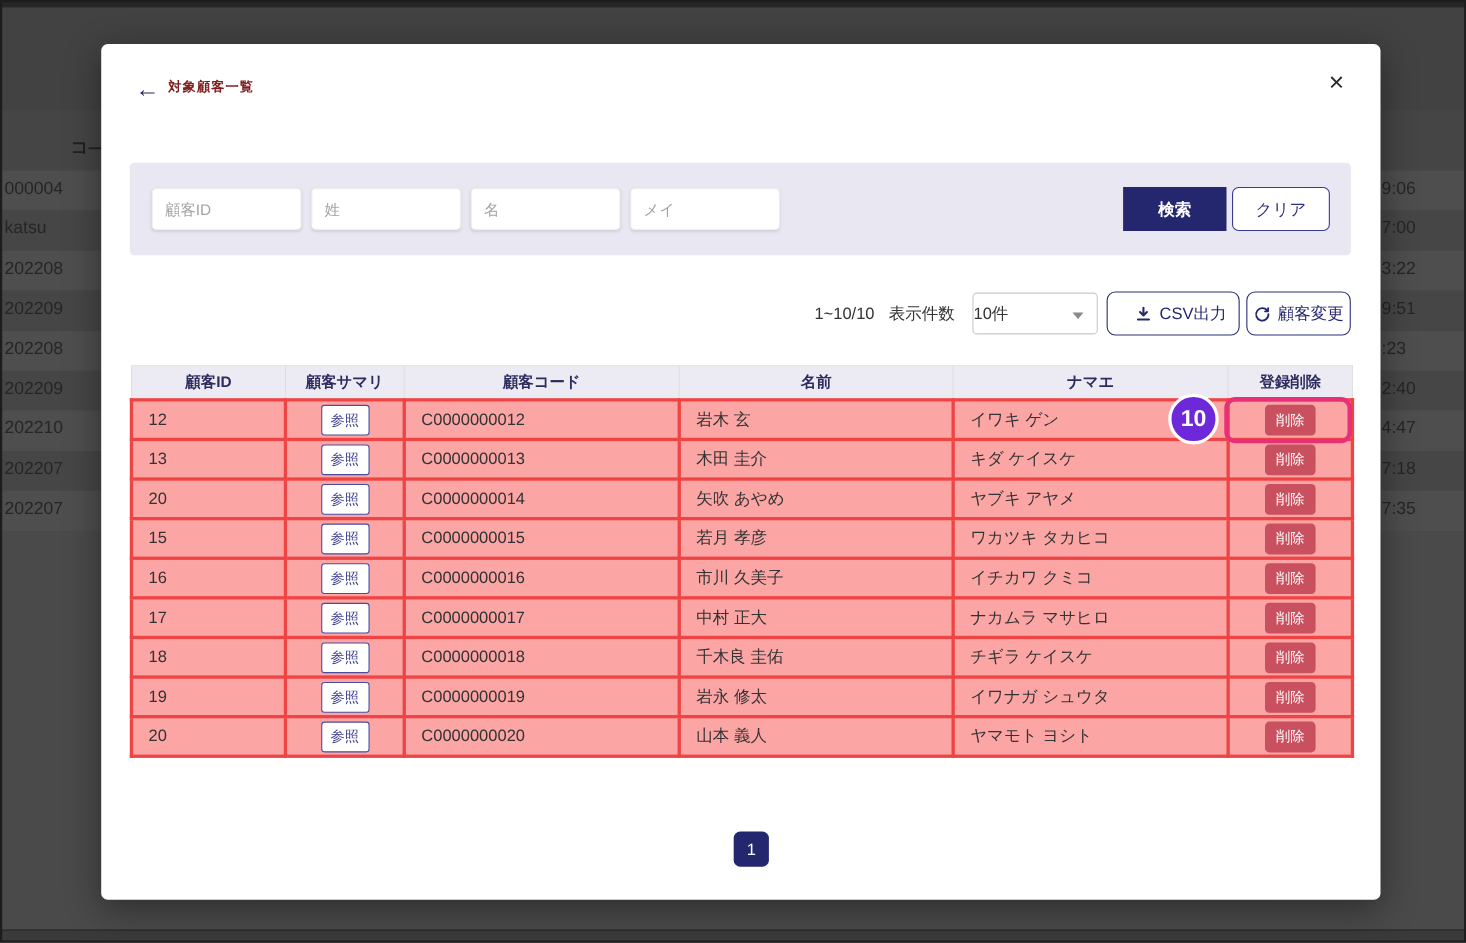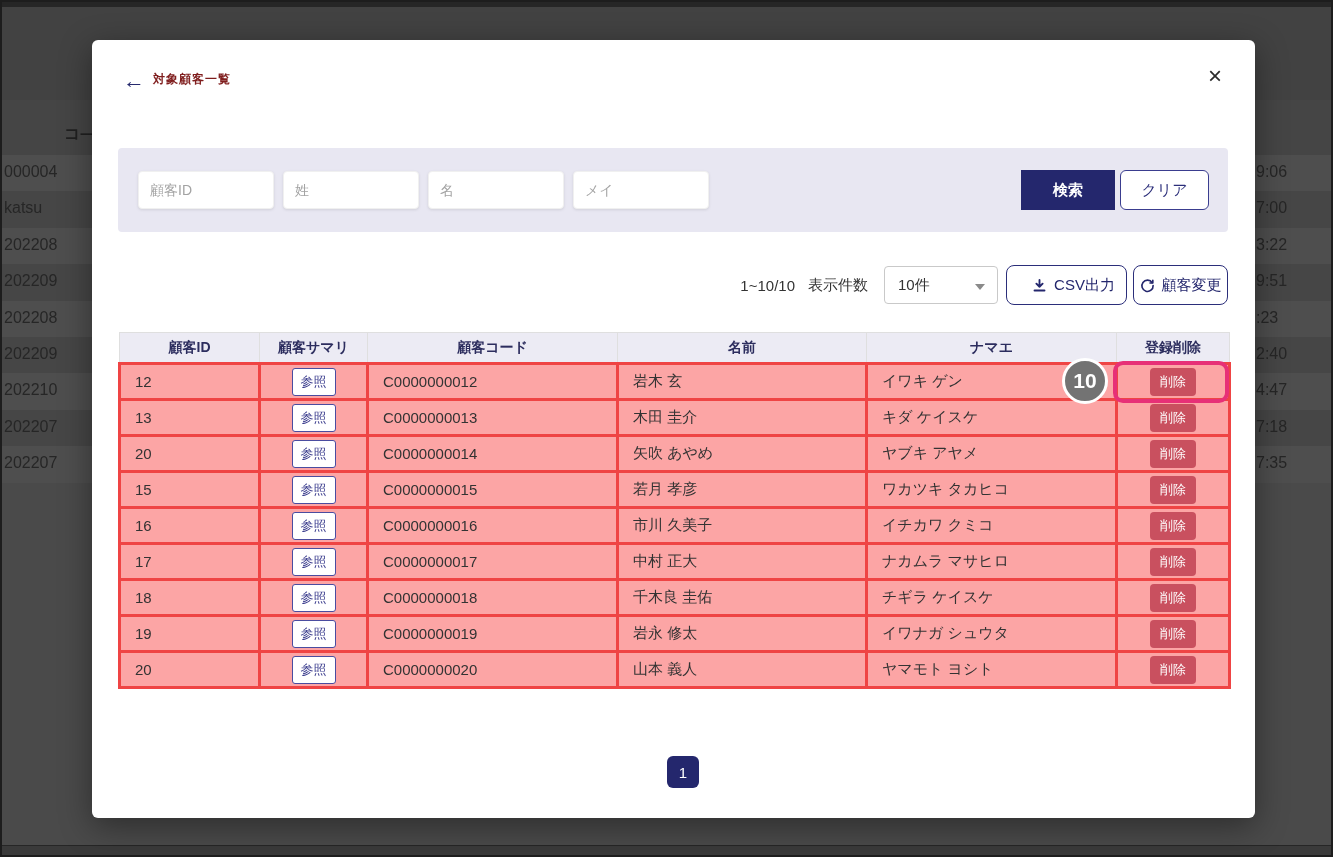--- a/index.html
+++ b/index.html
@@ -43,21 +43,21 @@
     font-size:15px; font-weight:bold; cursor:pointer; font-family:inherit; margin-right:5px; }
   .btn-clear { width:89px; height:40px; background:#fff; color:#2b2e7a; border:1.5px solid #3a3d8f; border-radius:6px;
     font-size:15px; cursor:pointer; font-family:inherit; }
 
   
   .toolbar { position:absolute; left:26px; top:225px; width:1110px; height:40px;
     display:flex; align-items:center; justify-content:flex-end; }
   .range-text { font-size:15px; color:#333; margin-right:13px; }
   .count-label { font-size:15px; color:#333; margin-right:16px; }
   .page-size-select { position:relative; width:114px; height:38px; background:#fff; border:1px solid #c9c9c9;
-    border-radius:4px; margin-right:8px; display:flex; align-items:center; padding-left:13px; font-size:15px; color:#333; cursor:pointer; }
+    border-radius:4px; margin-right:8px; display:flex; align-items:center; font-size:15px; color:#333; cursor:pointer; }
   .caret { position:absolute; right:12px; top:17px; width:0; height:0;
     border-left:5px solid transparent; border-right:5px solid transparent; border-top:6px solid #8a8a8a; }
   .btn-outline { height:40px; background:#fff; border:1.5px solid #2b2e7a; border-radius:8px; color:#24276d;
     font-size:15px; cursor:pointer; font-family:inherit; display:flex; align-items:center; justify-content:center; gap:7px; }
   .btn-csv { width:121px; margin-right:6px;padding-left:14px; }
   .btn-change { width:95px; }
   .btn-outline svg { flex:none; }
 
   
   .customer-table { position:absolute; left:26px; top:292px; width:1110px; border-collapse:collapse; table-layout:fixed; }
@@ -71,21 +71,21 @@
   .del-btn { background:#c9505f; border:none; border-radius:4px; color:#fff; font-size:13px;
     padding:5px 10px; cursor:pointer; font-family:inherit; }
 
   
   .page-btn { position:absolute; left:575px; top:716px; width:32px; height:32px; background:#24276d; color:#fff;
     border:none; border-radius:6px; font-size:15px; cursor:pointer; font-family:inherit; }
 
   
   .anno-rect { position:absolute; left:1113px; top:361px; width:116px; height:42px;
     border:4px solid #e73077; border-radius:10px; z-index:30; pointer-events:none; }
-  .anno-circle { position:absolute; left:1062px; top:358px; width:46px; height:46px; background:#737373;
+  .anno-circle { position:absolute; left:1062px; top:358px; width:46px; height:46px; background:#6d28d9;
     border:3px solid #ffffff; border-radius:50%; z-index:31; display:flex; align-items:center; justify-content:center;
     color:#fff; font-size:21px; font-weight:bold; pointer-events:none; }
 </style>
 </head>
 <body>
 
 <div class="bg-layer">
   <div class="bg-edge"></div>
   <div class="bg-appbar"></div>
   <div class="bg-thead">

